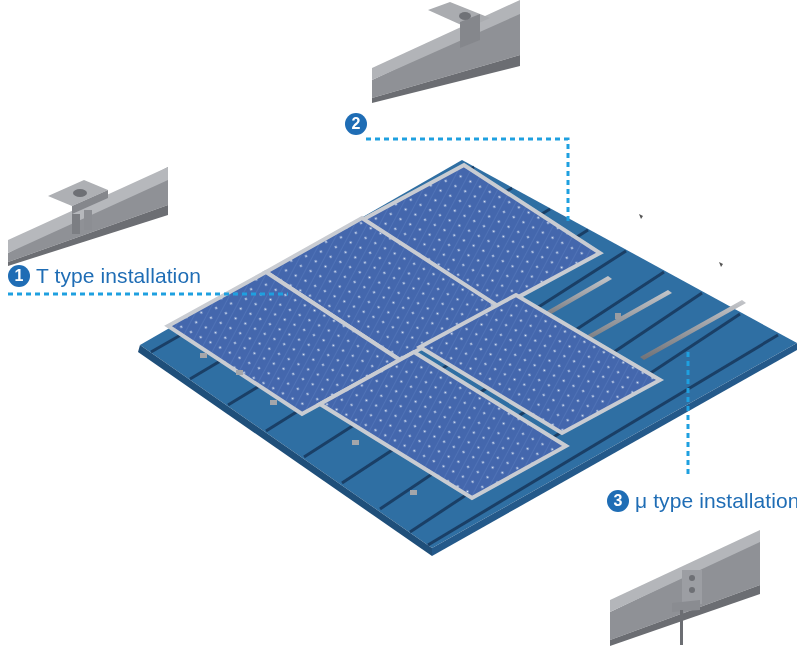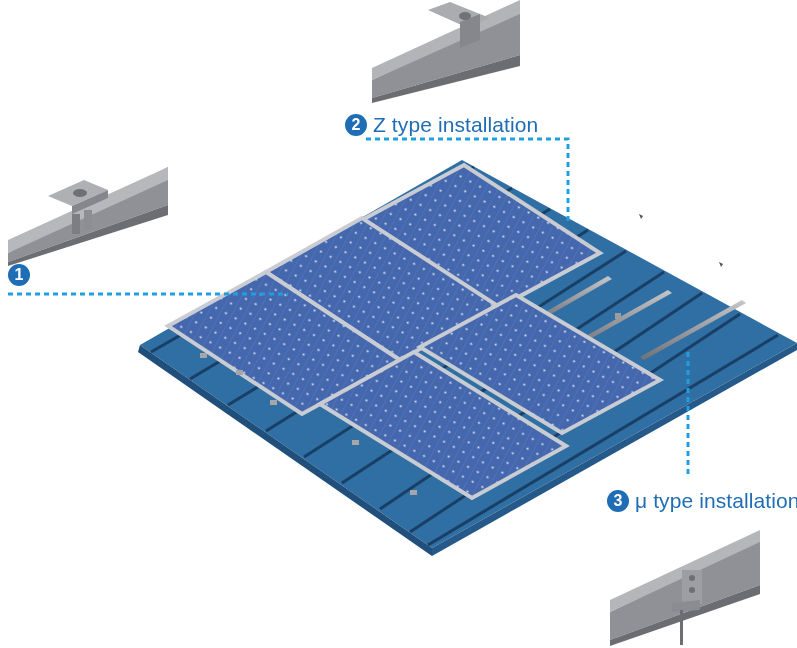--- a/index.html
+++ b/index.html
@@ -111,25 +111,25 @@
 
     <g stroke="#1ea0e0" stroke-width="3" stroke-dasharray="5 4" fill="none">
       <polyline points="8,294 288,294"></polyline>
       <polyline points="366,139 568,139 568,222"></polyline>
       <polyline points="688,352 688,478"></polyline>
     </g>
   </svg>
 
   <div class="label" style="left:8px; top:264px;">
     <span class="badge">1</span>
+    <span class="label-text">T type installation</span>
   </div>
 
   <div class="label" style="left:345px; top:113px;">
     <span class="badge">2</span>
-    <span class="label-text">Z type installation</span>
   </div>
 
   <div class="label" style="left:607px; top:489px;">
     <span class="badge">3</span>
     <span class="label-text">μ type installation</span>
   </div>
 
 </div>
 
 </body></html>

